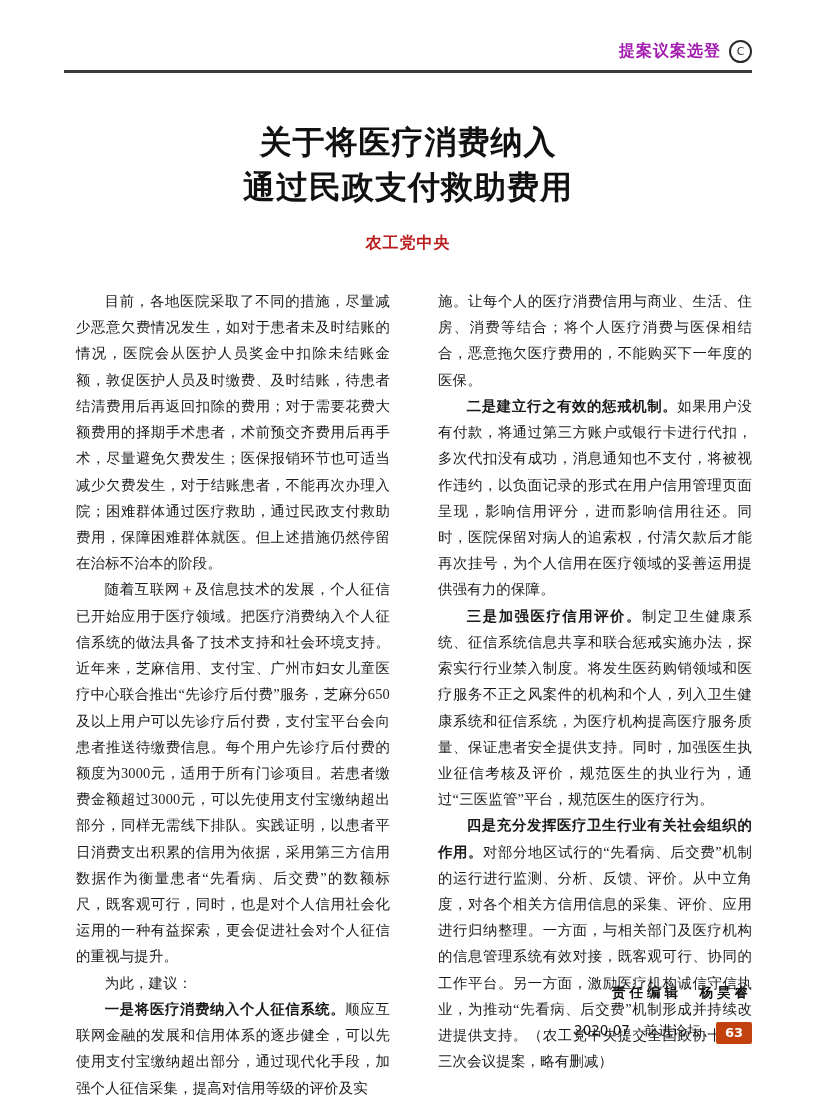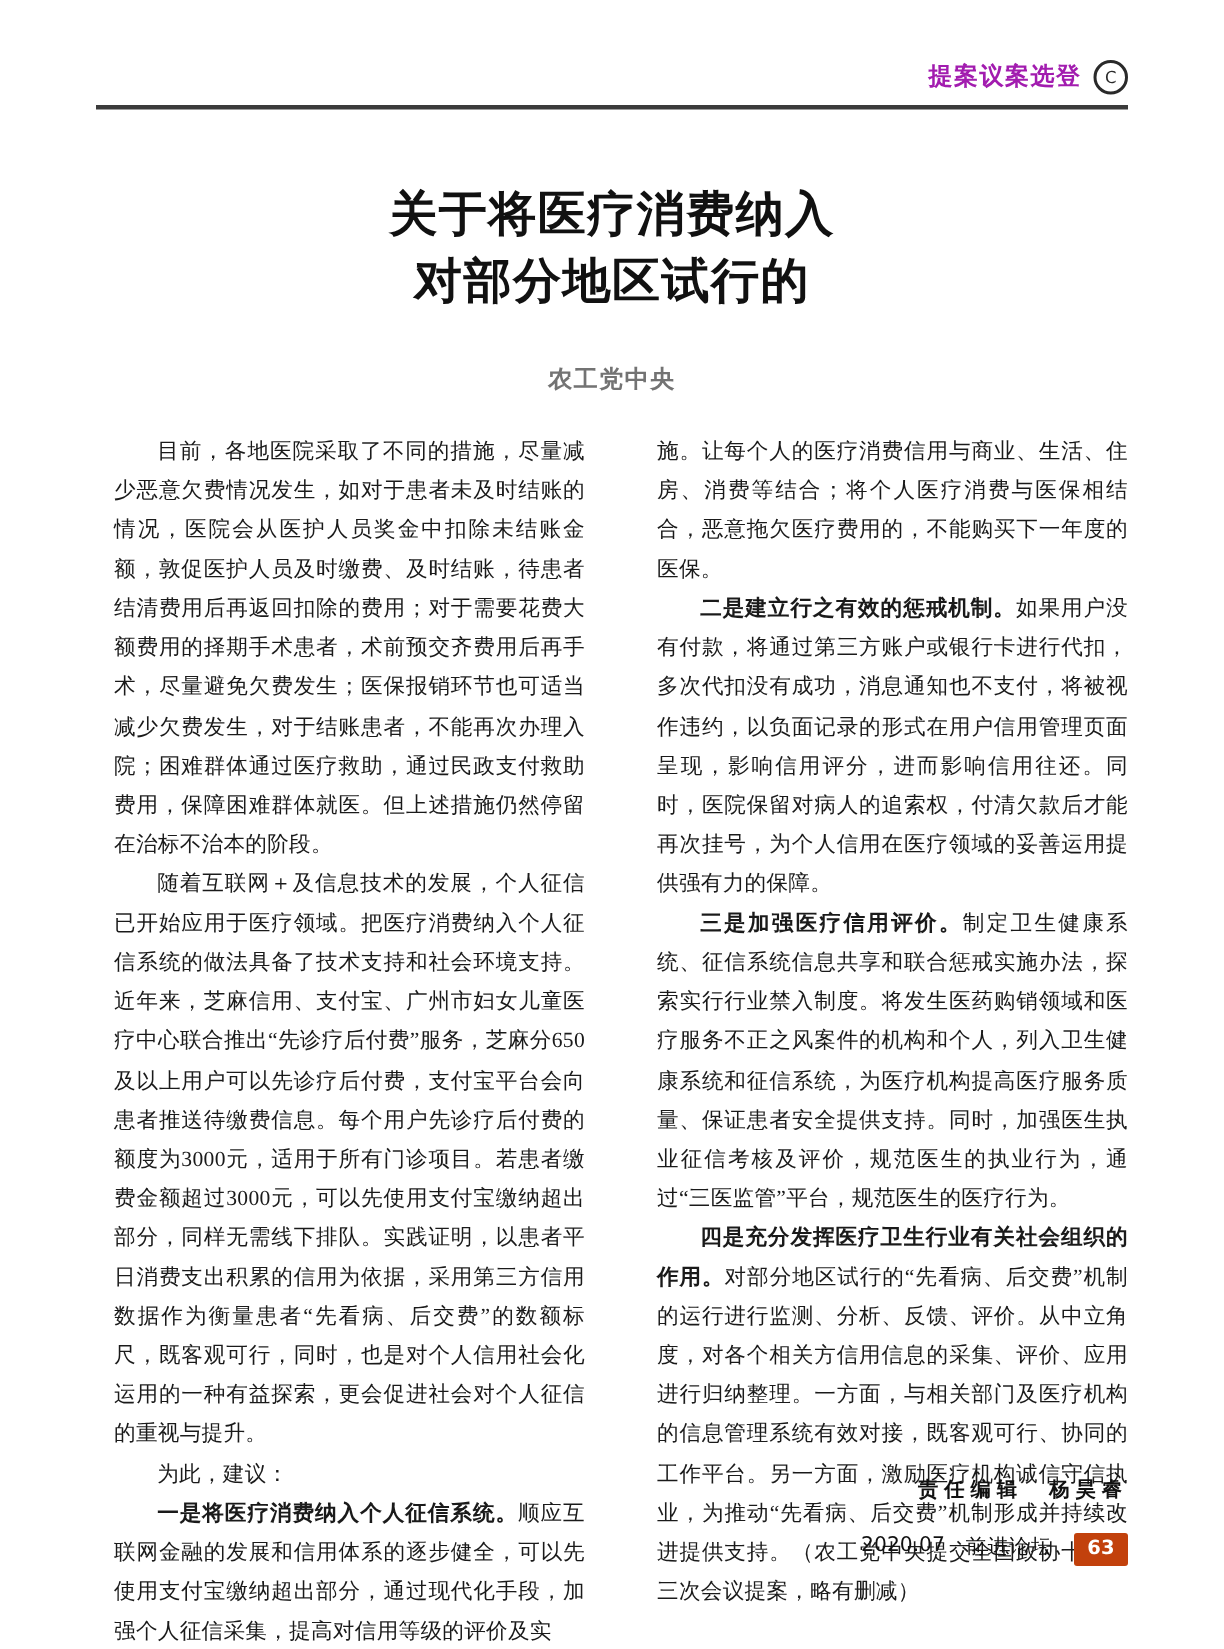--- a/index.html
+++ b/index.html
@@ -78,26 +78,26 @@
   }
   .doc-title {
     font-family: "DejaVu Sans", "Liberation Sans", sans-serif;
     font-weight: bold;
     font-size: 32px;
     line-height: 1.42;
     letter-spacing: 1px;
     color: #111;
   }
   .doc-author {
-    margin-top: 32px;
+    margin-top: 22px;
     font-family: "DejaVu Sans", "Liberation Sans", sans-serif;
     font-weight: bold;
     font-size: 16px;
     letter-spacing: 1px;
-    color: #737373;
+    color: #b91c1c;
   }
 
   
   .columns {
     position: absolute;
     top: 288px;
     left: 64px;
     right: 64px;
     display: flex;
     gap: 36px;
@@ -173,21 +173,21 @@
     <div class="header-right">
       <span class="header-title">提案议案选登</span>
       <span class="header-mark">C</span>
     </div>
     <div class="header-bar"></div>
   </div>
 
   <div class="title-block">
     <div class="doc-title">
       <div>关于将医疗消费纳入</div>
-      <div>对部分地区试行的</div>
+      <div>通过民政支付救助费用</div>
     </div>
     <div class="doc-author">农工党中央</div>
   </div>
 
   <div class="columns">
 
     <div class="col">
       <p class="para">目前，各地医院采取了不同的措施，尽量减少恶意欠费情况发生，如对于患者未及时结账的情况，医院会从医护人员奖金中扣除未结账金额，敦促医护人员及时缴费、及时结账，待患者结清费用后再返回扣除的费用；对于需要花费大额费用的择期手术患者，术前预交齐费用后再手术，尽量避免欠费发生；医保报销环节也可适当减少欠费发生，对于结账患者，不能再次办理入院；困难群体通过医疗救助，通过民政支付救助费用，保障困难群体就医。但上述措施仍然停留在治标不治本的阶段。</p>
       <p class="para">随着互联网＋及信息技术的发展，个人征信已开始应用于医疗领域。把医疗消费纳入个人征信系统的做法具备了技术支持和社会环境支持。近年来，芝麻信用、支付宝、广州市妇女儿童医疗中心联合推出“先诊疗后付费”服务，芝麻分650及以上用户可以先诊疗后付费，支付宝平台会向患者推送待缴费信息。每个用户先诊疗后付费的额度为3000元，适用于所有门诊项目。若患者缴费金额超过3000元，可以先使用支付宝缴纳超出部分，同样无需线下排队。实践证明，以患者平日消费支出积累的信用为依据，采用第三方信用数据作为衡量患者“先看病、后交费”的数额标尺，既客观可行，同时，也是对个人信用社会化运用的一种有益探索，更会促进社会对个人征信的重视与提升。</p>
       <p class="para">为此，建议：</p>

